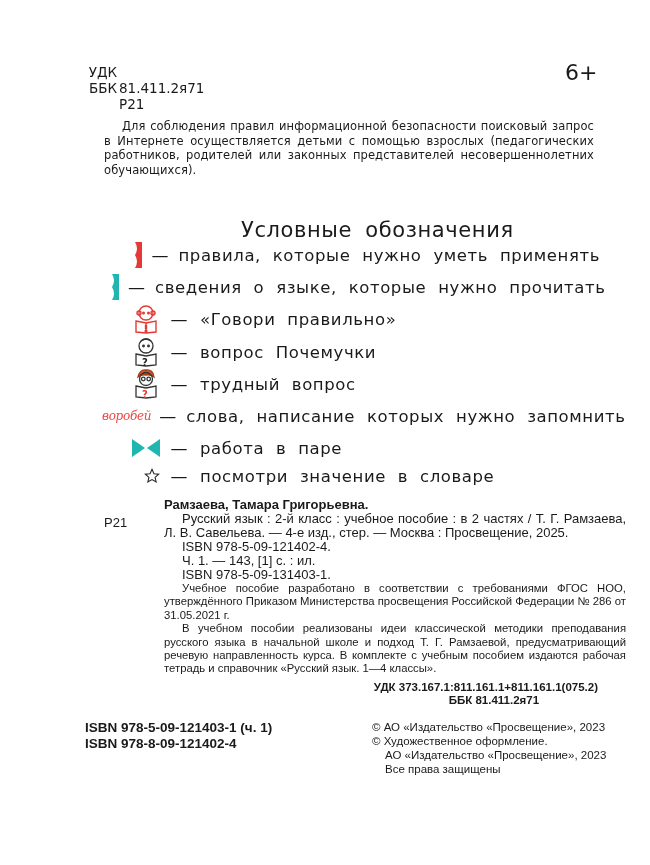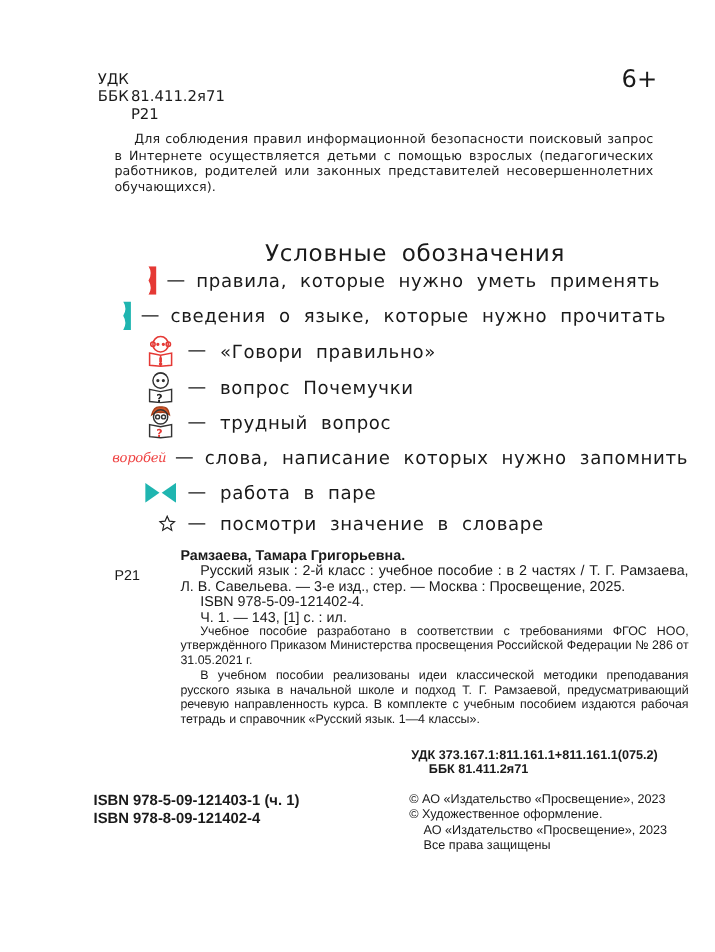--- a/index.html
+++ b/index.html
@@ -18,21 +18,21 @@
   .legend .icon { width:50px; height:30px; display:flex; align-items:center; justify-content:flex-end; }
   .legend .dash { width:22px; text-align:center; margin-left:8px; font-size:17px; }
   .legend .txt { margin-left:10px; font-size:16.5px; letter-spacing:0.6px; word-spacing:6px; white-space:nowrap; }
   .cat { left:136px; top:498px; width:462px; font-family:"Liberation Sans", sans-serif; font-size:13px; line-height:14px;margin-left:28px; }
   .cat .author { font-weight:bold; }
   .cat .p { margin:0; text-align:justify; }
   .cat .ind { text-indent:18px; }
   .cat .small { font-size:11.3px; line-height:13.4px; }
   .p21 { left:104px; top:515px; font-family:"Liberation Sans", sans-serif; font-size:13px; }
   .udk-bottom { right:52px; top:681px; text-align:right; font-family:"Liberation Sans", sans-serif; font-weight:bold; font-size:11.5px; line-height:13px; }
-  .udk-bottom .bbk { text-align:left;padding-left:16px; }
+  .udk-bottom .bbk { text-align:center;padding-left:16px; }
   .isbn-block { left:85px; top:720px; font-family:"Liberation Sans", sans-serif; font-weight:bold; font-size:13.5px; line-height:15.5px; }
   .copy { left:372px; top:720px; font-family:"Liberation Sans", sans-serif; font-size:11.5px; line-height:14px; }
   .copy .ind { padding-left:13px; }
 </style>
 </head>
 <body>
 
 <div class="abs udk-top">
   <div class="row">
       <span class="lbl">УДК</span>
@@ -150,23 +150,24 @@
         </svg>
     </span>
     <span class="dash">—</span>
     <span class="txt">посмотри значение в словаре</span>
   </div>
 </div>
 
 <div class="abs p21">Р21</div>
 <div class="abs cat">
   <p class="p author">Рамзаева, Тамара Григорьевна.</p>
-  <p class="p ind">Русский язык : 2-й класс : учебное пособие : в 2 частях / Т. Г. Рамзаева, Л. В. Савельева. — 3-е изд., стер. — Москва : Просвещение, 2025.</p>
+  <p class="p ind">Русский язык : 2-й класс : учебное пособие : в 2 частях / Т. Г. Рамзаева, Л. В. Савельева. — 4-е изд., стер. — Москва : Просвещение, 2025.</p>
   <p class="p ind">ISBN 978-5-09-121402-4.</p>
   <p class="p ind">Ч. 1. — 143, [1] с. : ил.</p>
+  <p class="p ind">ISBN 978-5-09-131403-1.</p>
   <p class="p ind small">Учебное пособие разработано в соответствии с требованиями ФГОС НОО, утверждённого Приказом Министерства просвещения Российской Федерации № 286 от 31.05.2021 г.</p>
   <p class="p ind small">В учебном пособии реализованы идеи классической методики преподавания русского языка в начальной школе и подход Т. Г. Рамзаевой, предусматривающий речевую направленность курса. В комплекте с учебным пособием издаются рабочая тетрадь и справочник «Русский язык. 1—4 классы».</p>
 </div>
 <div class="abs udk-bottom">
   <div>УДК 373.167.1:811.161.1+811.161.1(075.2)</div>
   <div class="bbk">ББК 81.411.2я71</div>
 </div>
 
 <div class="abs isbn-block">
   <div>ISBN 978-5-09-121403-1 (ч. 1)</div>

